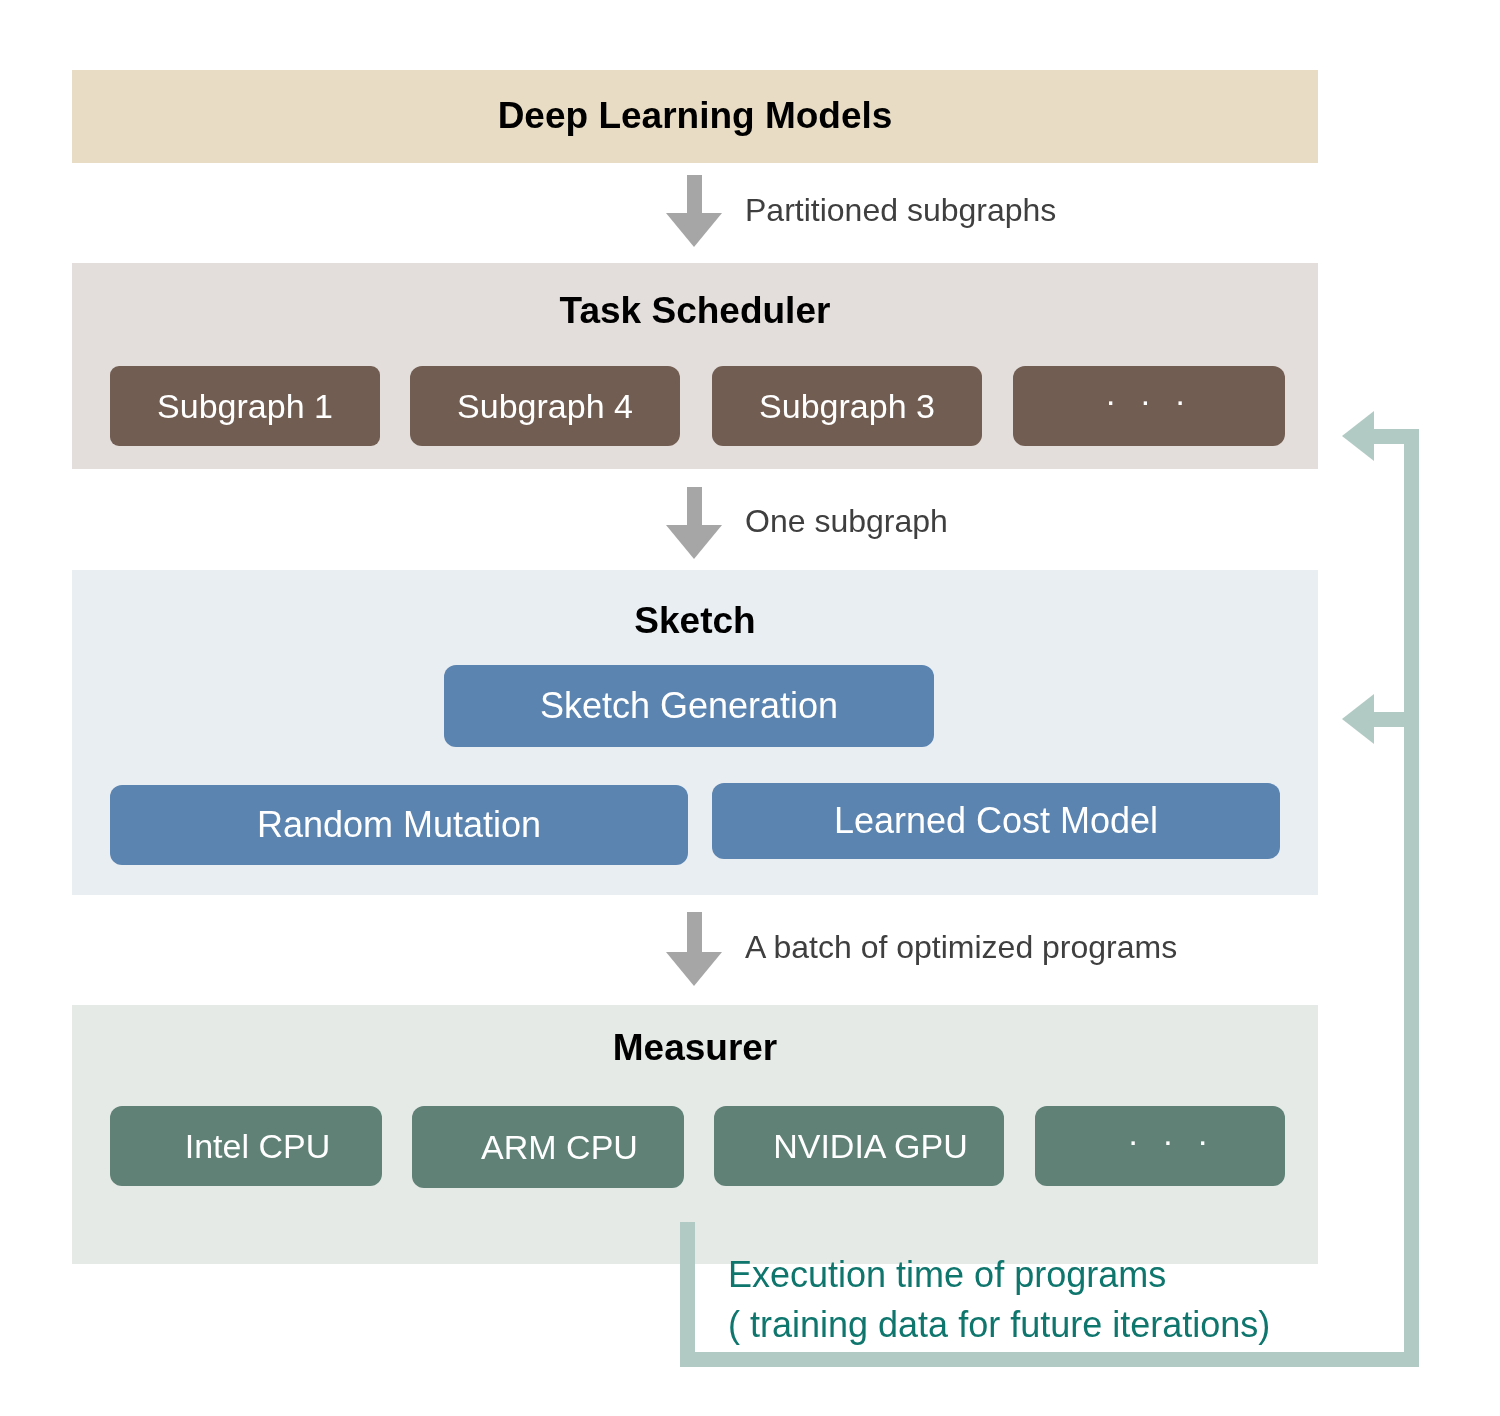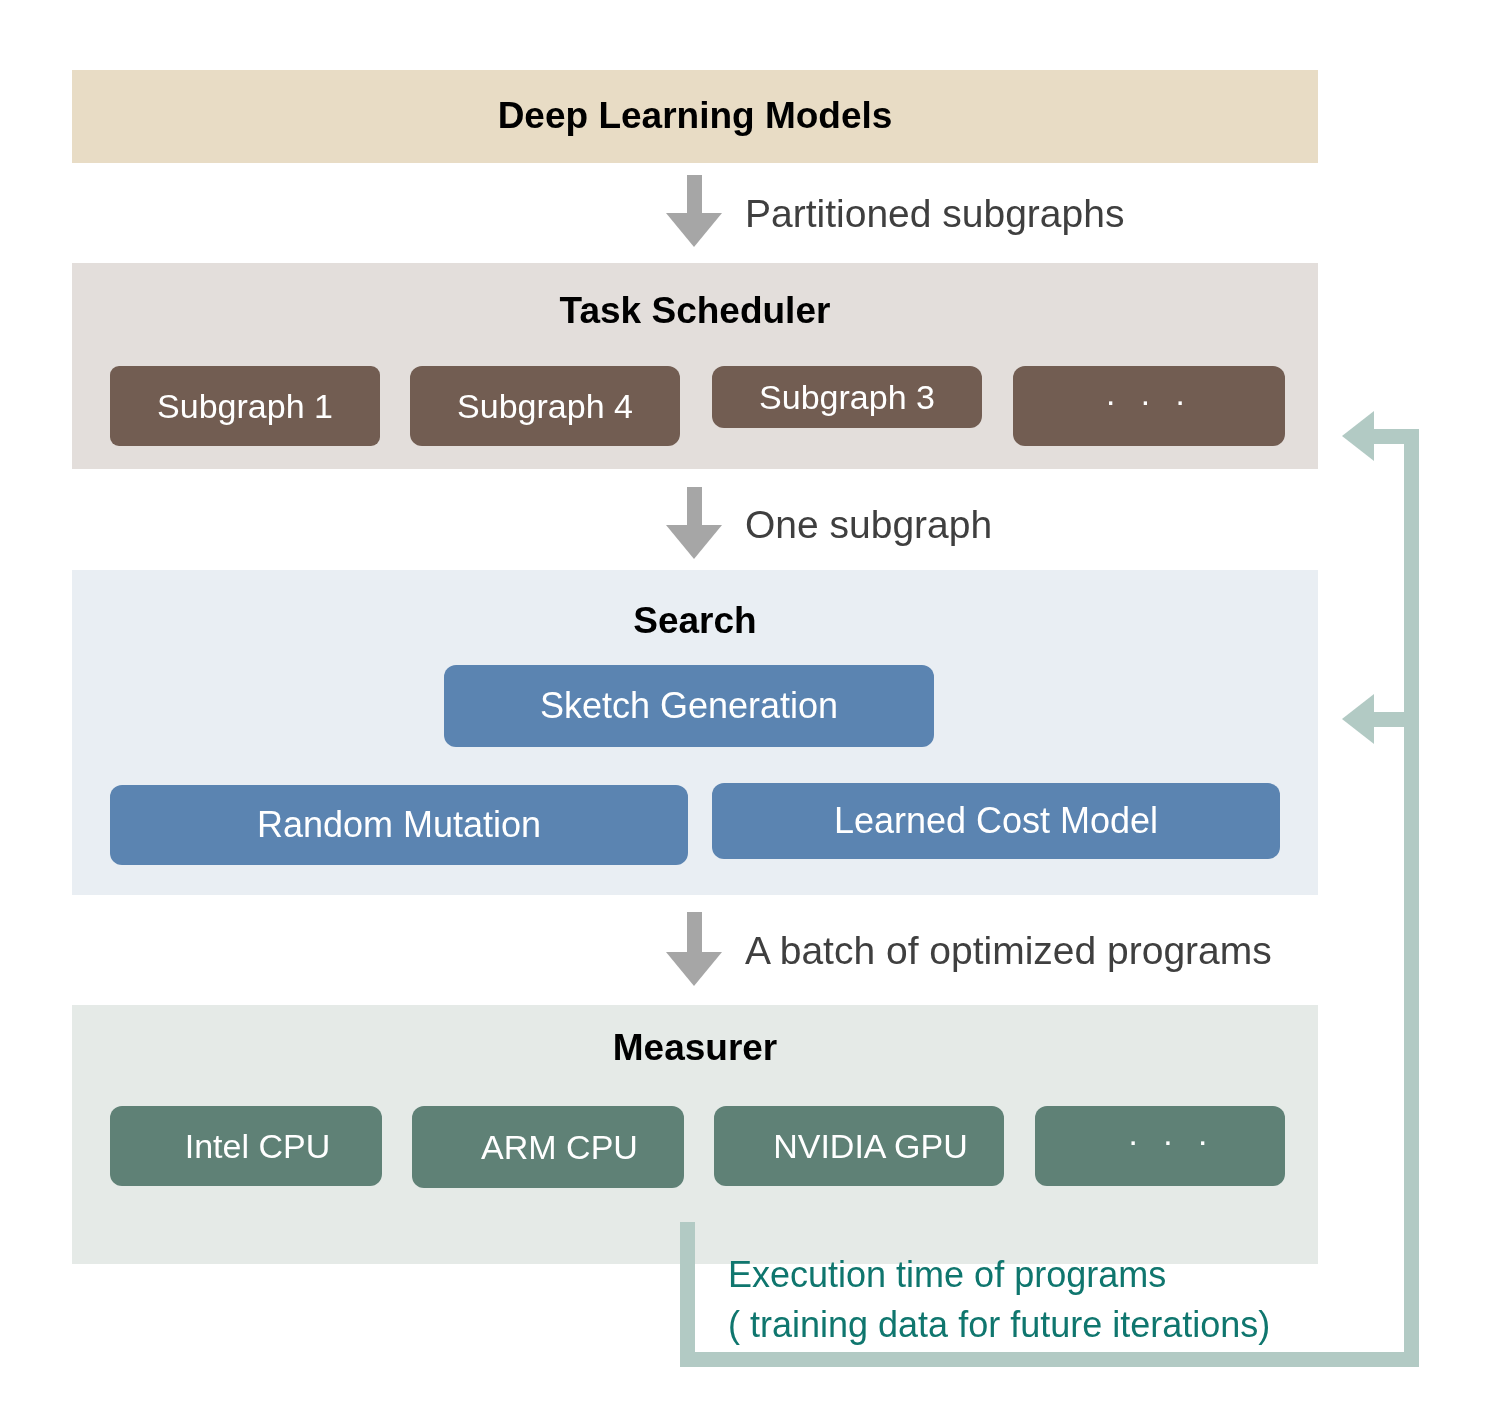--- a/index.html
+++ b/index.html
@@ -89,21 +89,21 @@
 
   .chip.dots {
     letter-spacing: 7px;
     font-size: 34px;
     padding-bottom: 12px;
   }
 
   
   #chip-sg1 { left: 110px;  top: 366px; width: 270px; height: 80px; border-radius: 9px; }
   #chip-sg2 { left: 410px;  top: 366px; width: 270px; height: 80px; }
-  #chip-sg3 { left: 712px;  top: 366px; width: 270px; height: 62px; }
+  #chip-sg3 { left: 712px;  top: 366px; width: 270px; height: 80px; border-radius: 11px; }
   #chip-sgx { left: 1013px; top: 366px; width: 272px; height: 80px; }
 
   
   #chip-intel  { left: 110px;  top: 1106px; width: 272px; height: 80px; }
   #chip-arm    { left: 412px;  top: 1106px; width: 272px; height: 82px; }
   #chip-nvidia { left: 714px;  top: 1106px; width: 290px; height: 80px; }
   #chip-mx     { left: 1035px; top: 1106px; width: 250px; height: 80px; }
 
   
   #chip-sketch  { left: 444px; top: 665px; width: 490px; height: 82px; font-size: 36px; }
@@ -140,21 +140,21 @@
   #arrow-onesub .shaft { height: 38px; }
   #arrow-onesub .head  { top: 38px; }
 
   #arrow-batch { left: 666px; top: 912px; height: 76px; }
   #arrow-batch .shaft { height: 40px; }
   #arrow-batch .head  { top: 40px; }
 
   .arrow-label {
     position: absolute;
     color: #3f3f3f;
-    font-size: 39px;
+    font-size: 32px;
     white-space: nowrap;
   }
   #label-partition { left: 745px; top: 192px; }
   #label-onesub    { left: 745px; top: 503px; }
   #label-batch     { left: 745px; top: 929px; }
 
   
   .fb {
     position: absolute;
     background: #b2cac4;
@@ -240,21 +240,21 @@
   <div class="chip chip-brown" id="chip-sg3">Subgraph 3</div>
   <div class="chip chip-brown dots" id="chip-sgx">· · ·</div>
 
   <div class="down-arrow" id="arrow-onesub">
     <div class="shaft"></div>
     <div class="head"></div>
   </div>
   <div class="arrow-label" id="label-onesub">One subgraph</div>
 
   <div class="panel" id="panel-search">
-    <div class="panel-title">Search</div>
+    <div class="panel-title">Sketch</div>
   </div>
   <div class="chip chip-blue" id="chip-sketch">Sketch Generation</div>
   <div class="chip chip-blue" id="chip-random">Random Mutation</div>
   <div class="chip chip-blue" id="chip-costmdl">Learned Cost Model</div>
 
   <div class="down-arrow" id="arrow-batch">
     <div class="shaft"></div>
     <div class="head"></div>
   </div>
   <div class="arrow-label" id="label-batch">A batch of optimized programs</div>

